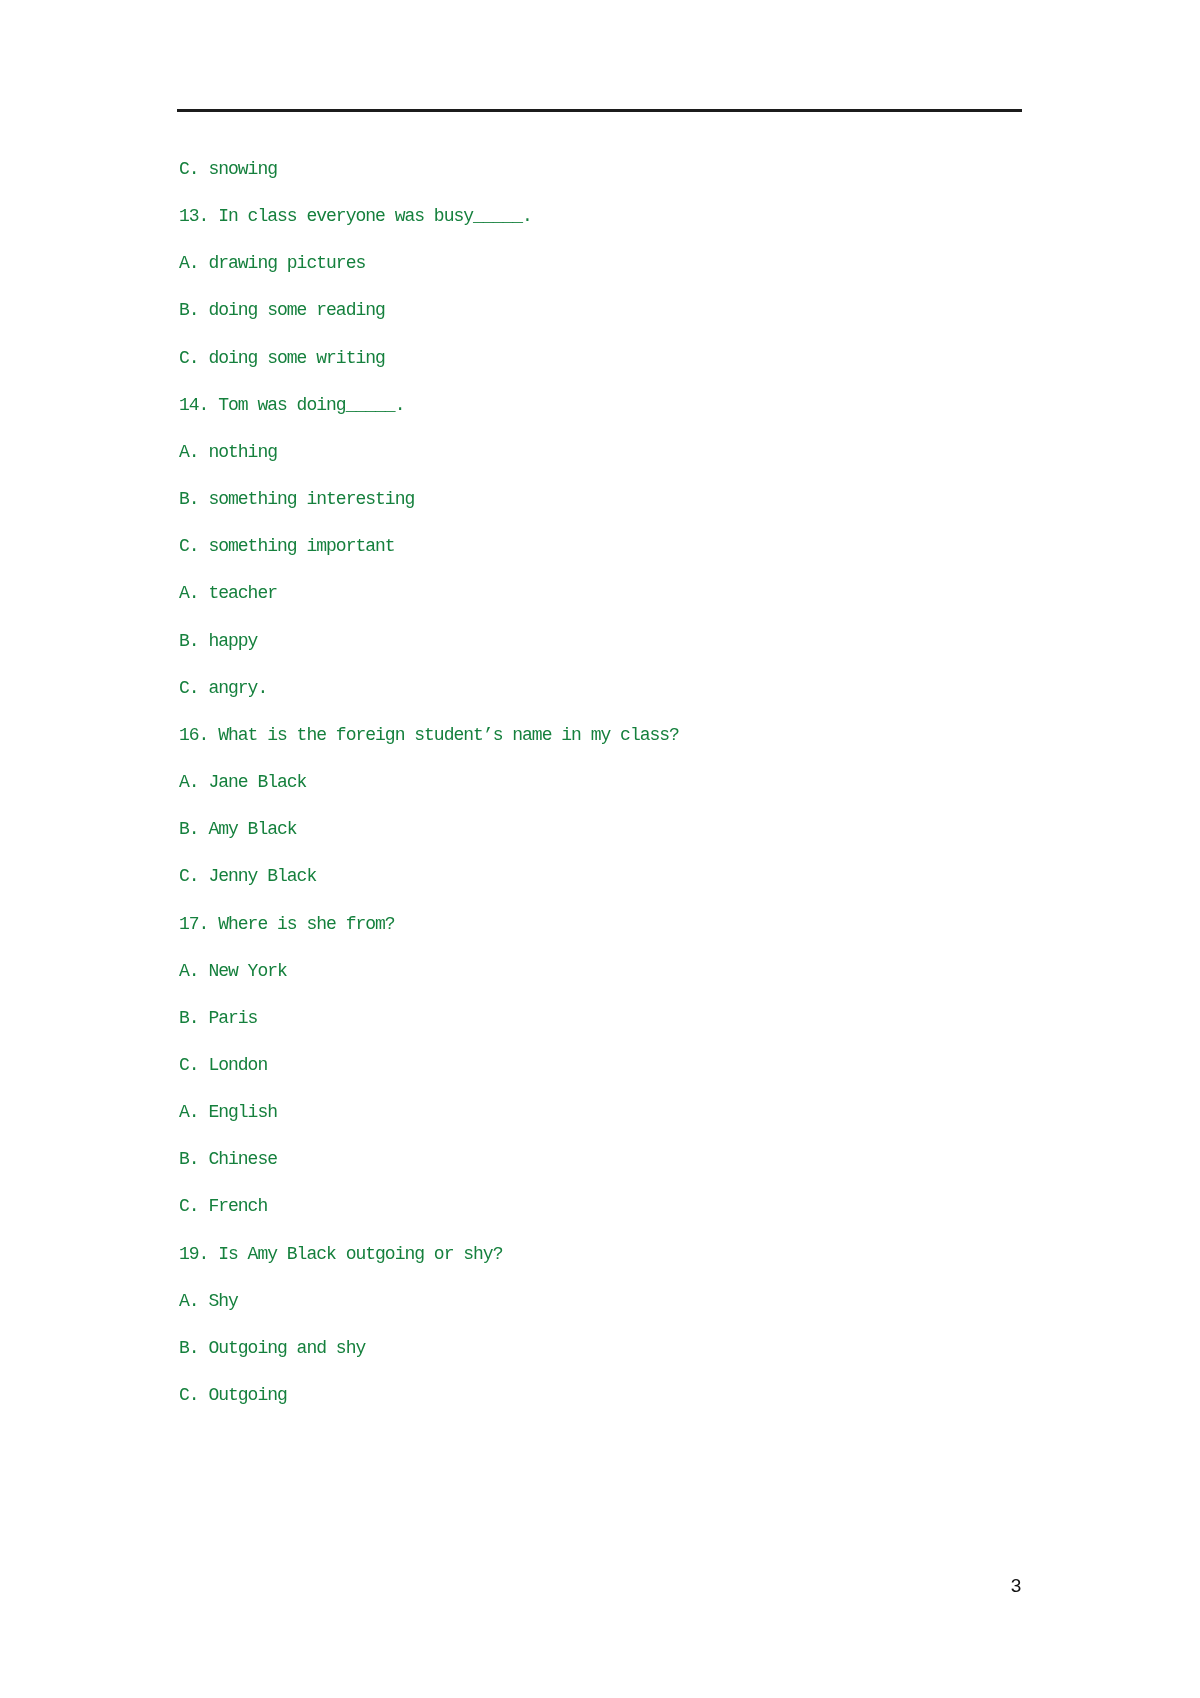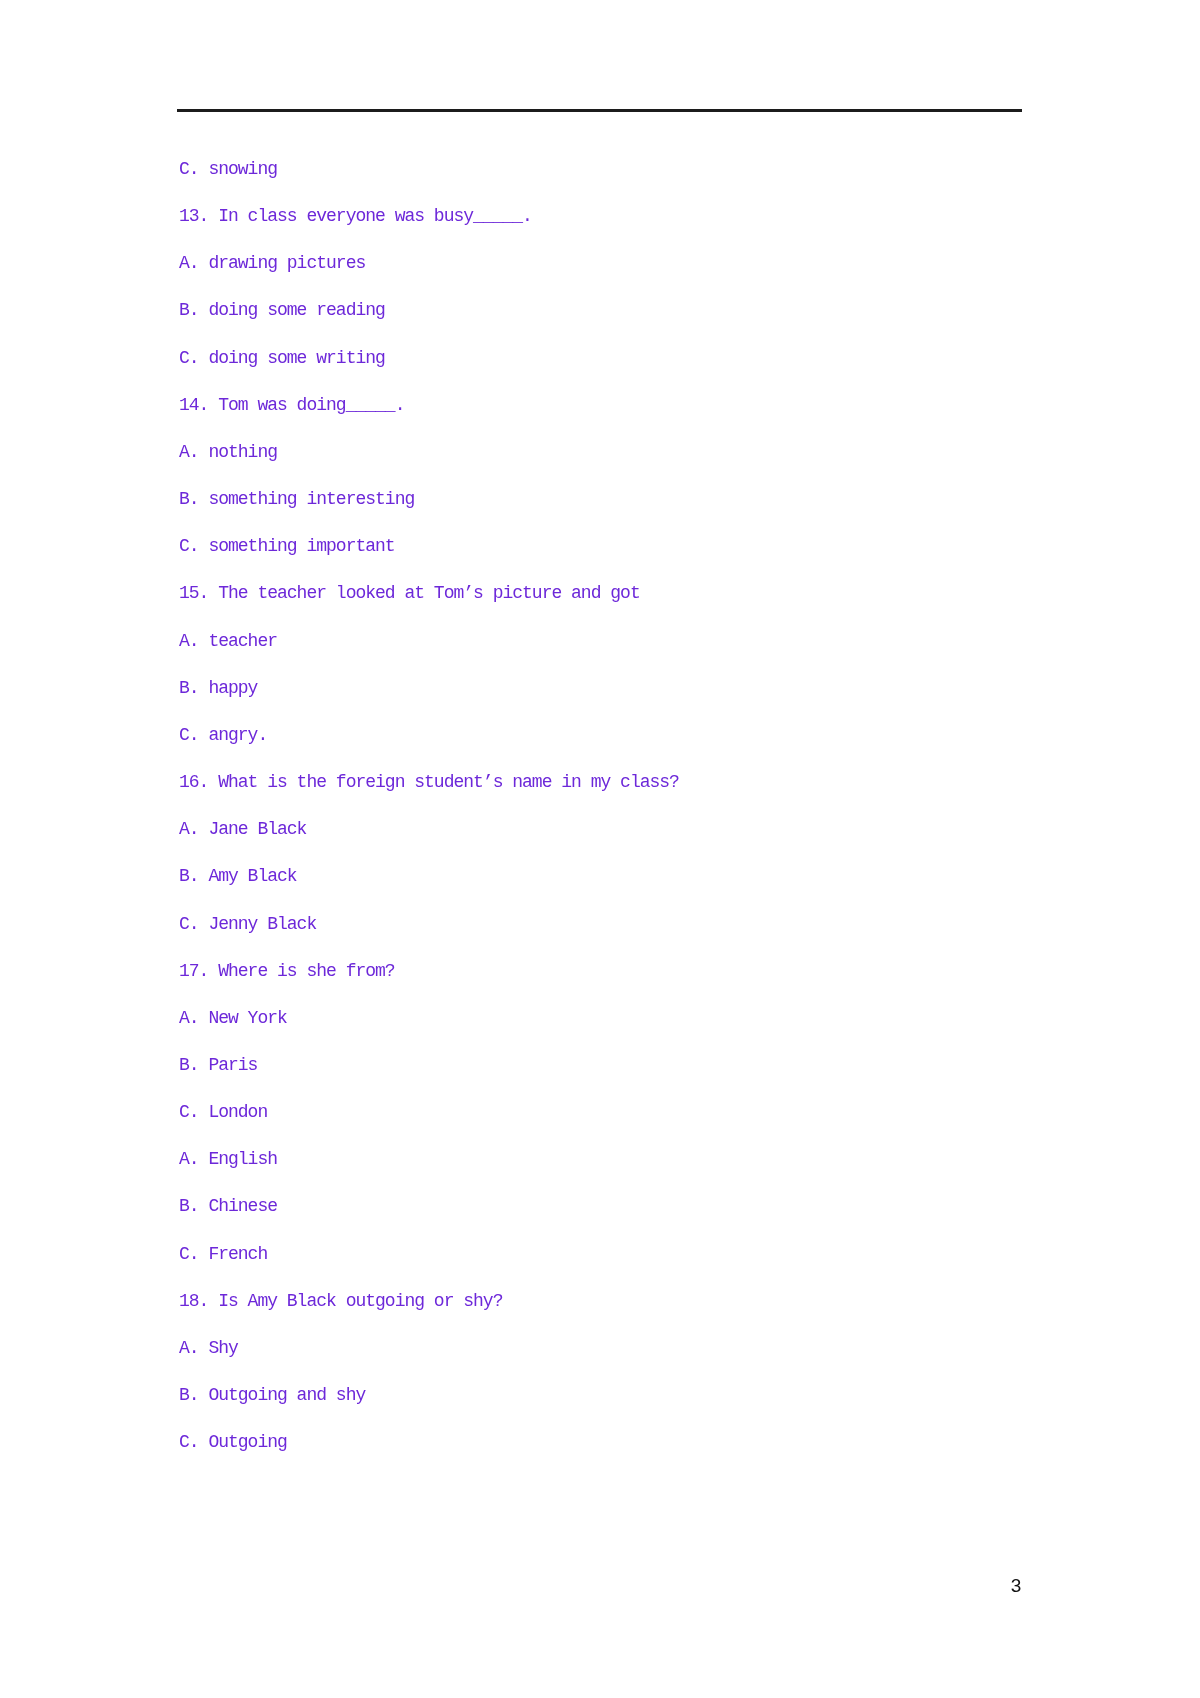--- a/index.html
+++ b/index.html
@@ -24,21 +24,21 @@
     top: 109px;
     width: 845px;
     height: 2.5px;
     background: #1c1c1c;
   }
   .doc-body {
     position: absolute;
     left: 179px;
     top: 146px;
     width: 900px;
-    color: #6d28d9;
+    color: #15803d;
   }
   .doc-line {
     height: 47.17px;
     line-height: 47.17px;
     font-family: "Liberation Mono", "DejaVu Sans Mono", monospace;
     font-size: 18px;
     letter-spacing: -1px;
     white-space: pre;
   }
   .page-number {
@@ -61,34 +61,33 @@
   <div class="doc-body">
       <div class="doc-line">C. snowing</div>
       <div class="doc-line">13. In class everyone was busy_____.</div>
       <div class="doc-line">A. drawing pictures</div>
       <div class="doc-line">B. doing some reading</div>
       <div class="doc-line">C. doing some writing</div>
       <div class="doc-line">14. Tom was doing_____.</div>
       <div class="doc-line">A. nothing</div>
       <div class="doc-line">B. something interesting</div>
       <div class="doc-line">C. something important</div>
-      <div class="doc-line">15. The teacher looked at Tom’s picture and got</div>
       <div class="doc-line">A. teacher</div>
       <div class="doc-line">B. happy</div>
       <div class="doc-line">C. angry.</div>
       <div class="doc-line">16. What is the foreign student’s name in my class?</div>
       <div class="doc-line">A. Jane Black</div>
       <div class="doc-line">B. Amy Black</div>
       <div class="doc-line">C. Jenny Black</div>
       <div class="doc-line">17. Where is she from?</div>
       <div class="doc-line">A. New York</div>
       <div class="doc-line">B. Paris</div>
       <div class="doc-line">C. London</div>
       <div class="doc-line">A. English</div>
       <div class="doc-line">B. Chinese</div>
       <div class="doc-line">C. French</div>
-      <div class="doc-line">18. Is Amy Black outgoing or shy?</div>
+      <div class="doc-line">19. Is Amy Black outgoing or shy?</div>
       <div class="doc-line">A. Shy</div>
       <div class="doc-line">B. Outgoing and shy</div>
       <div class="doc-line">C. Outgoing</div>
     </div>
   <div class="page-number">3</div>
 </div>
 
 </body></html>

